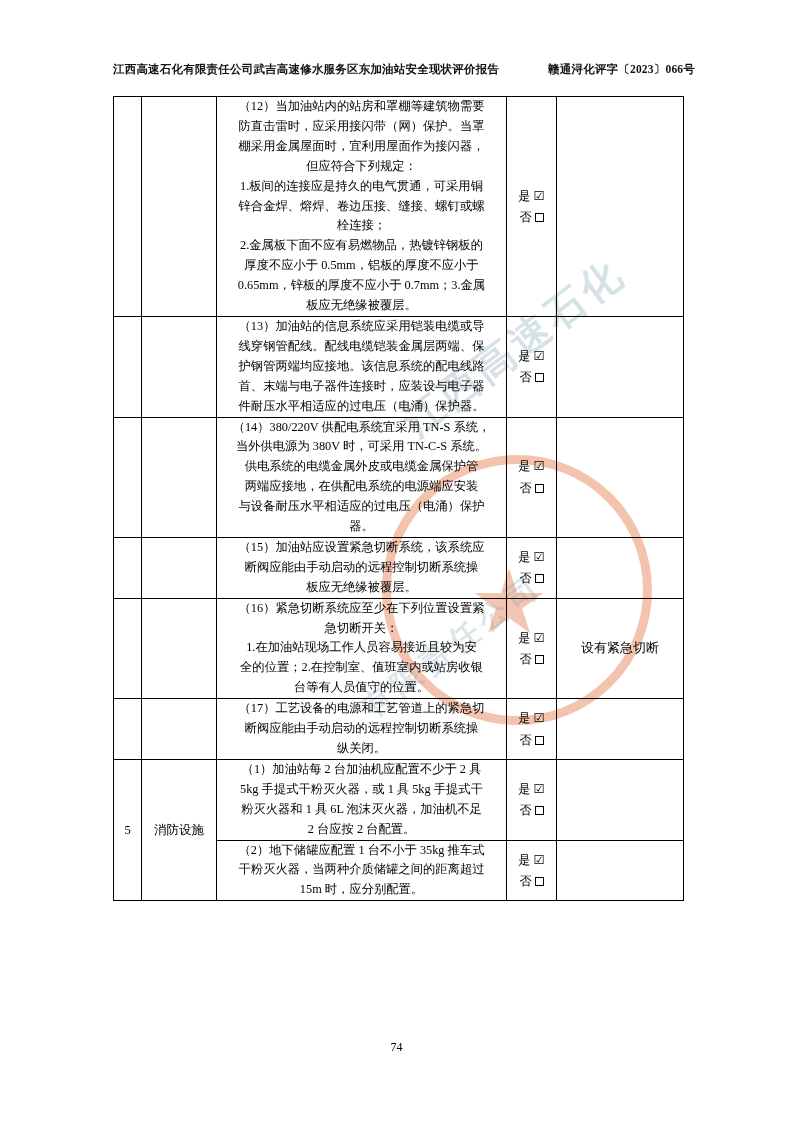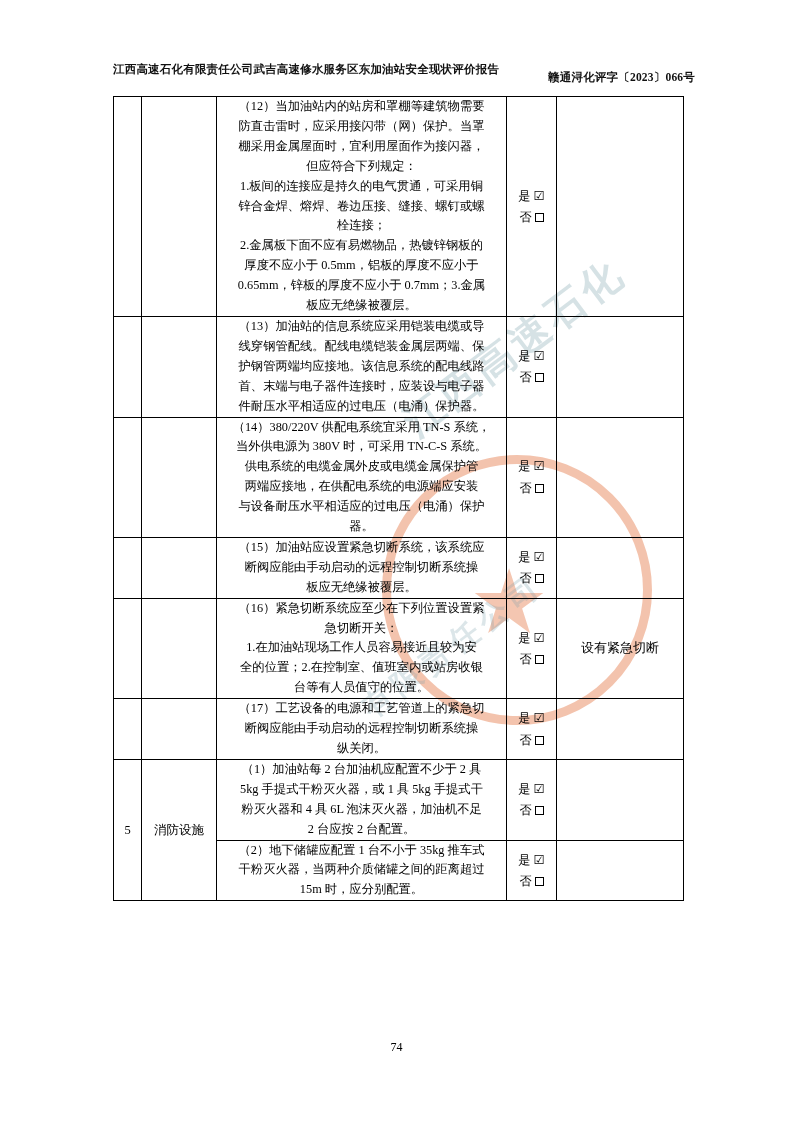--- a/index.html
+++ b/index.html
@@ -32,21 +32,21 @@
   }
   .header .h-left {
     position: absolute;
     left: 113px;
     top: 0;
     white-space: nowrap;
   }
   .header .h-right {
     position: absolute;
     right: 98px;
-    top: 8px;
+    top: 0;
     white-space: nowrap;
     margin-left: 48px;
   }
 
   
   .watermark {
     position: absolute;
     left: 352px;
     top: 395px;
     width: 430px;
@@ -319,21 +319,21 @@
           </td>
           <td class="note-cell"></td>
         </tr>
 
         <tr>
           <td class="no-cell" rowspan="2">5</td>
           <td class="item-cell" rowspan="2">消防设施</td>
           <td class="body-cell just">
             <span class="ln">（1）加油站每 2 台加油机应配置不少于 2 具</span>
             <span class="ln">5kg 手提式干粉灭火器，或 1 具 5kg 手提式干</span>
-            <span class="ln">粉灭火器和 4 具 6L 泡沫灭火器，加油机不足</span>
+            <span class="ln">粉灭火器和 1 具 6L 泡沫灭火器，加油机不足</span>
             <span class="ln">2 台应按 2 台配置。</span>
           </td>
           <td class="chk-cell">
             <span class="chk-line"><span>是</span><span class="tick">☑</span></span>
             <span class="chk-line"><span>否</span><span class="box"></span></span>
           </td>
           <td class="note-cell"></td>
         </tr>
 
         <tr>

